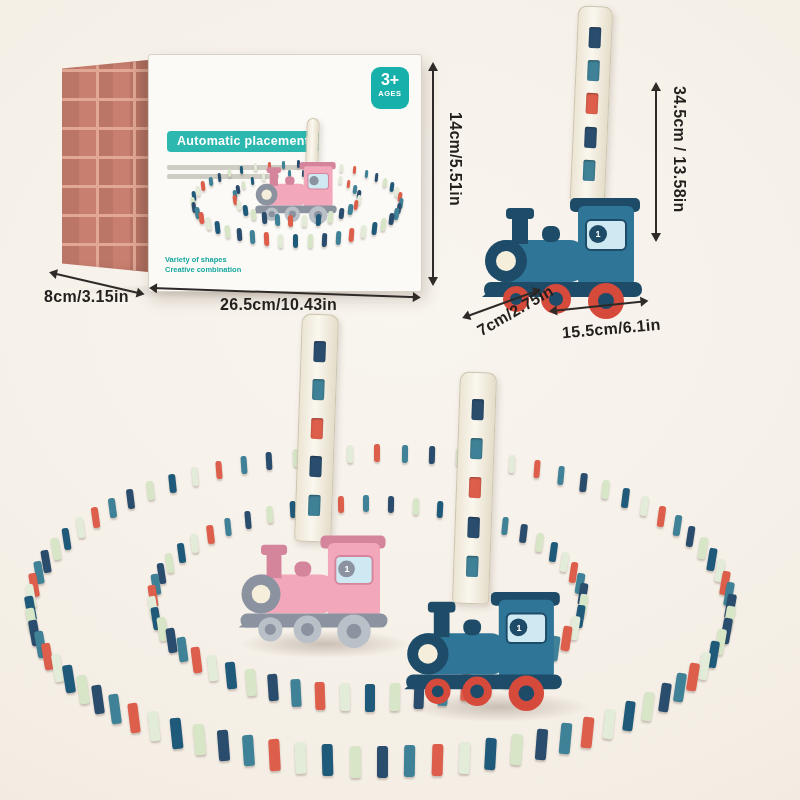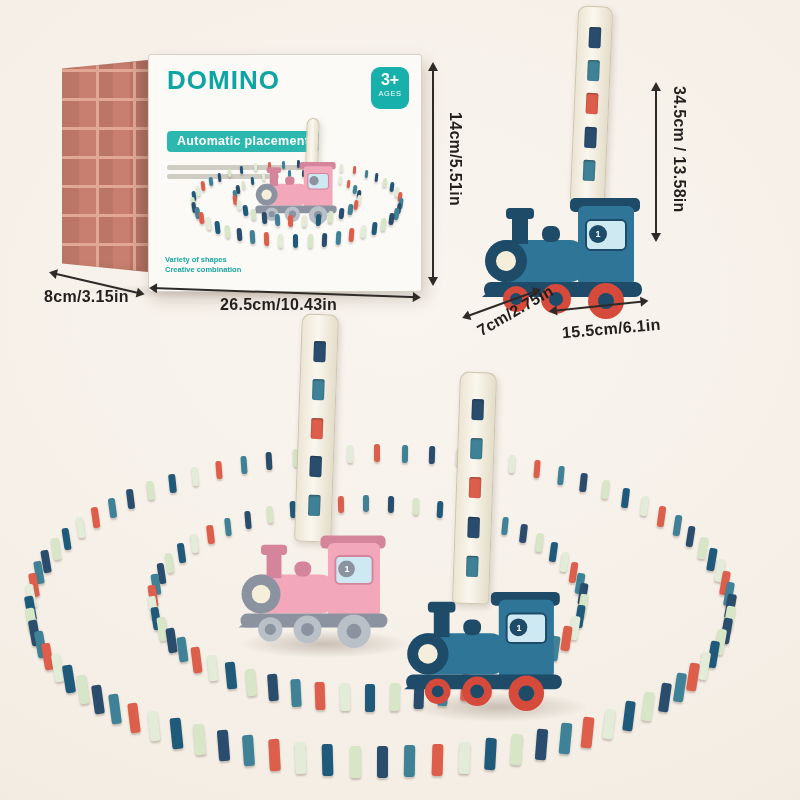--- a/index.html
+++ b/index.html
@@ -24,21 +24,21 @@
   .box-front {
     position:absolute; left:148px; top:54px; width:274px; height:238px; z-index:3;
     background:#fbfaf6; border:1px solid #d6d2c8; border-radius:3px;
     box-shadow:4px 8px 16px rgba(90,70,50,.22);
   }
   .box-title { position:absolute; left:18px; top:12px; color:#0da5a3; font-weight:800;
     font-size:26px; line-height:27px; letter-spacing:1px; }
   .age-badge { position:absolute; right:12px; top:12px; width:38px; height:42px;
     background:#18b0aa; border-radius:9px; color:#fff; text-align:center; padding-top:4px; }
   .age-badge .big { display:block; font-size:16px; font-weight:800; line-height:18px; }
-  .age-badge .small { display:block; font-size:7.5px; font-weight:400; letter-spacing:.5px; }
+  .age-badge .small { display:block; font-size:7.5px; font-weight:700; letter-spacing:.5px; }
   .banner { position:absolute; left:18px; top:76px; background:#2cb8af; color:#fff;
     font-size:12.5px; font-weight:700; padding:3px 10px 4px; border-radius:4px; letter-spacing:.3px; }
   .info-bar { position:absolute; left:18px; height:5px; background:#cfccc4; border-radius:2px; }
   .box-footer { position:absolute; left:16px; top:200px; font-size:7.5px; line-height:1.35;
     color:#16a7a1; font-weight:700; }
   .box-shadow-ground { position:absolute; left:70px; top:283px; width:360px; height:16px; z-index:2;
     background:radial-gradient(closest-side, rgba(90,70,55,.20), rgba(90,70,55,0)); }
   
   .stick {
     position:absolute; background:linear-gradient(90deg,#ece5d4, #faf7ee 45%, #e5ddca);
@@ -96,21 +96,20 @@
         <circle cx="128" cy="111" r="18" fill="var(--wheel)"></circle>
         <circle cx="128" cy="111" r="8" fill="var(--chassis)"></circle>
       </symbol>
     </defs>
   </svg>
 
   <div class="box-shadow-ground"></div>
   <div class="brick-panel"></div>
   <div class="box-front">
     <div class="box-title">
-      <div>DOMINO</div>
     </div>
     <div class="age-badge">
       <span class="big">3+</span>
       <span class="small">AGES</span>
     </div>
     <div class="banner">Automatic placement</div>
     <div class="info-bar" style="top:110px;width:142px;"></div>
     <div class="info-bar" style="top:119px;width:112px;"></div>
     <div class="box-footer">
       <div>Variety of shapes</div>

